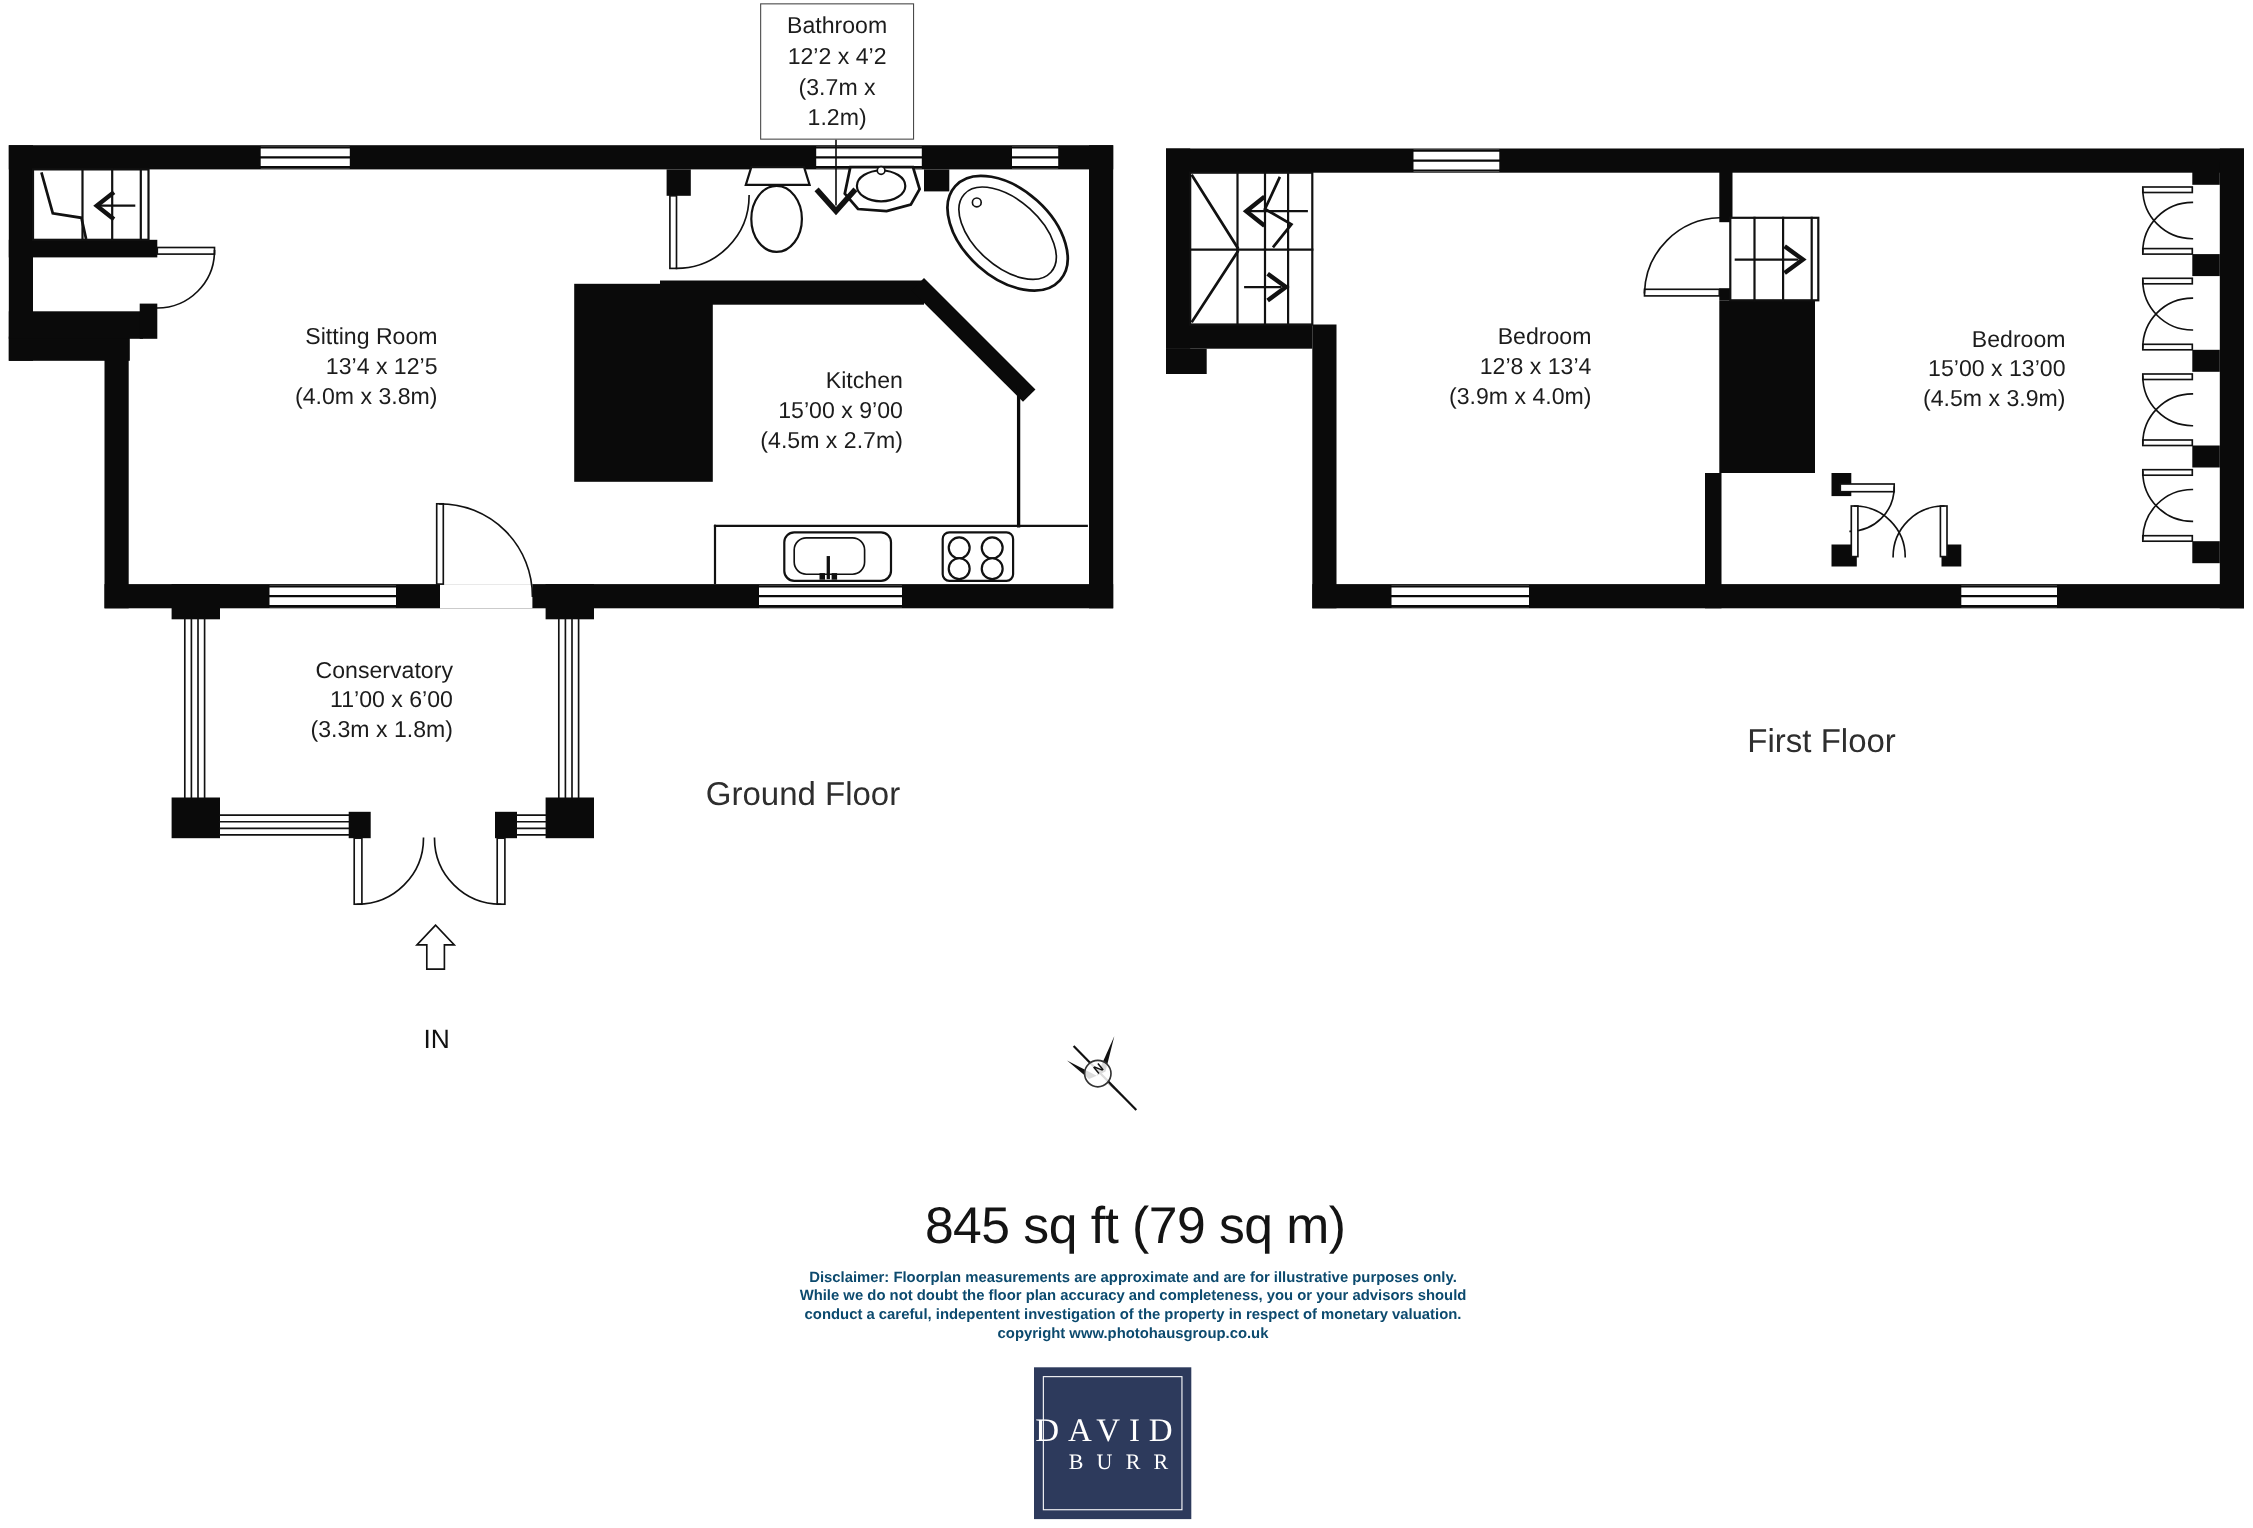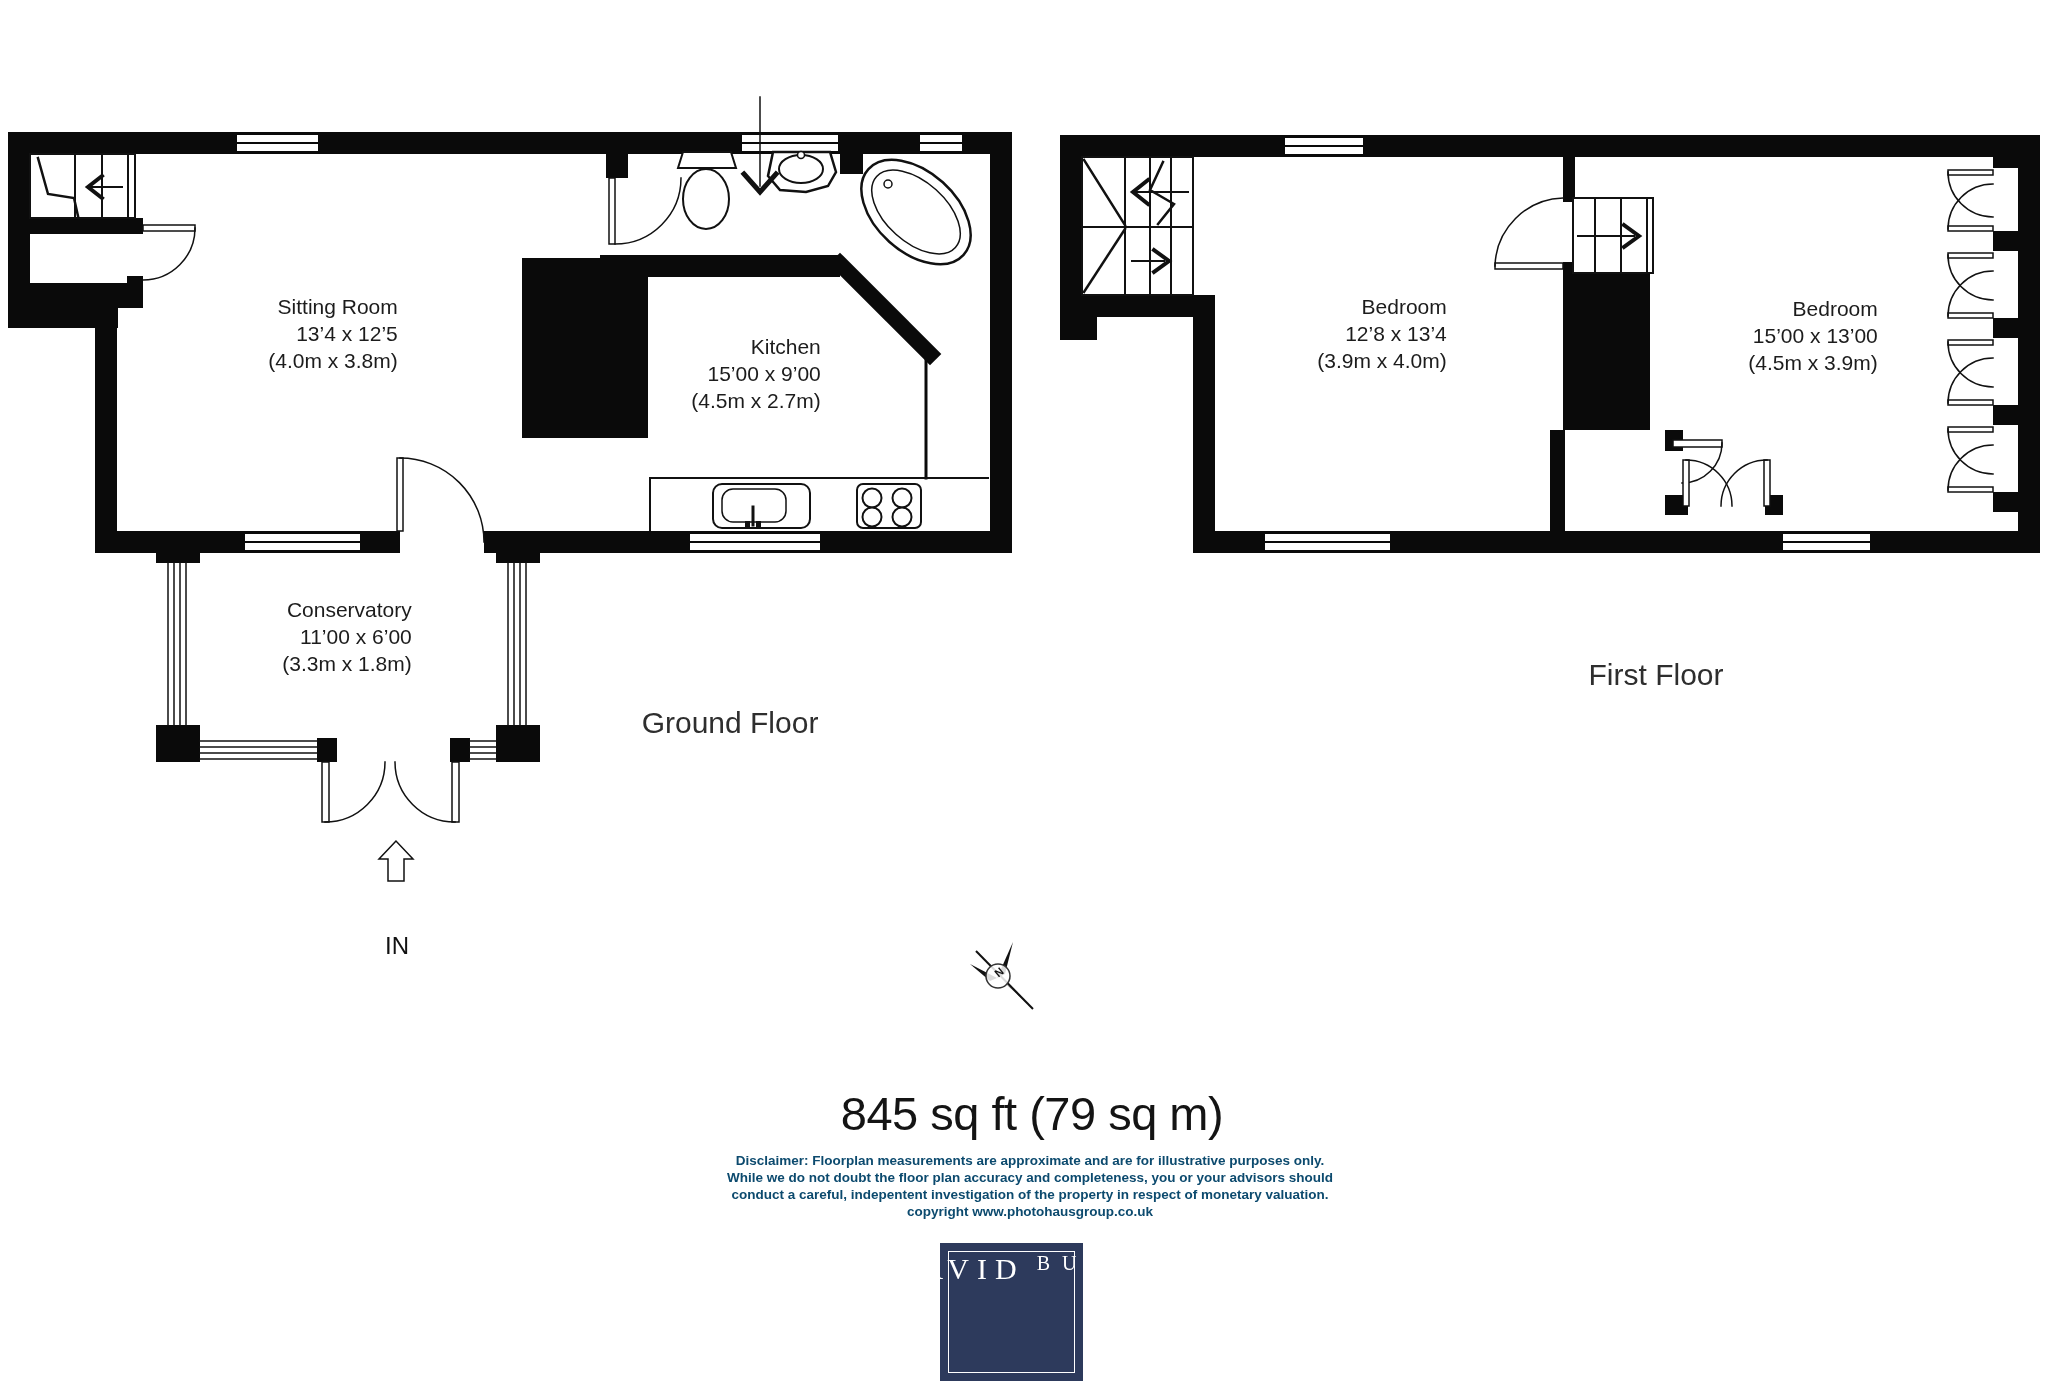--- a/index.html
+++ b/index.html
@@ -15,21 +15,21 @@
   .compass-n{position:absolute;left:989px;top:966px;width:20px;text-align:center;
              font-size:11px;font-weight:bold;color:#111;transform:rotate(-40deg);}
   .area-title{position:absolute;left:1032px;top:1028px;transform:translateX(-50%);
               font-size:47px;letter-spacing:-0.5px;color:#141414;white-space:nowrap;}
   .area-value{position:absolute;left:1032px;top:1086px;transform:translateX(-50%);
               font-size:47px;letter-spacing:-0.5px;color:#141414;white-space:nowrap;}
   .disclaimer{position:absolute;left:1030px;top:1152px;transform:translateX(-50%);
               text-align:center;font-size:13.5px;line-height:17px;font-weight:600;color:#0c4a6e;white-space:nowrap;}
   .logo{position:absolute;left:940px;top:1243px;width:143px;height:138px;background:#2d3a5c;}
   .logo-inner{position:absolute;left:8px;top:8px;right:8px;bottom:8px;border:1.5px solid #ffffff;
-              display:flex;align-items:flex-start;justify-content:center;gap:0;
+              display:flex;flex-direction:column;align-items:flex-end;justify-content:center;gap:0;
               font-family:"Liberation Serif",serif;color:#ffffff;}
   .logo-line1{font-size:30px;letter-spacing:8px;text-indent:8px;}
   .logo-line2{font-size:20px;letter-spacing:12px;text-indent:12px;}
 </style>
 </head>
 <body>
 
 <div id="canvas">
 
 <svg id="plan-svg" width="2048" height="1389" viewBox="0 0 2048 1389">
@@ -266,20 +266,25 @@
     <line x1="976" y1="951" x2="1033" y2="1009" stroke="#111" stroke-width="2"></line>
     <polygon points="997,978 1013,942 1005,974" fill="#111"></polygon>
     <polygon points="997,978 970,964 990,981" fill="#111"></polygon>
     <polygon points="1004,982 1033,1009 1010,987" fill="#111"></polygon>
     <circle cx="998" cy="976" r="12" fill="#ffffff" fill-opacity="0.85" stroke="#333" stroke-width="1.5"></circle>
   </g>
 </svg>
 
 <div class="compass-n">N</div>
 
+<div class="callout" style="left:691px;top:3px;width:122px;">
+  <div>Bathroom</div>
+  <div>12’2 x 4’2</div>
+  <div>(3.7m x 1.2m)</div>
+</div>
 
 <div class="room-label" style="left:333px;top:293px;">
   <div>Sitting Room</div>
   <div>13’4 x 12’5</div>
   <div>(4.0m x 3.8m)</div>
 </div>
 
 <div class="room-label" style="left:756px;top:333px;">
   <div>Kitchen</div>
   <div>15’00 x 9’00</div>

